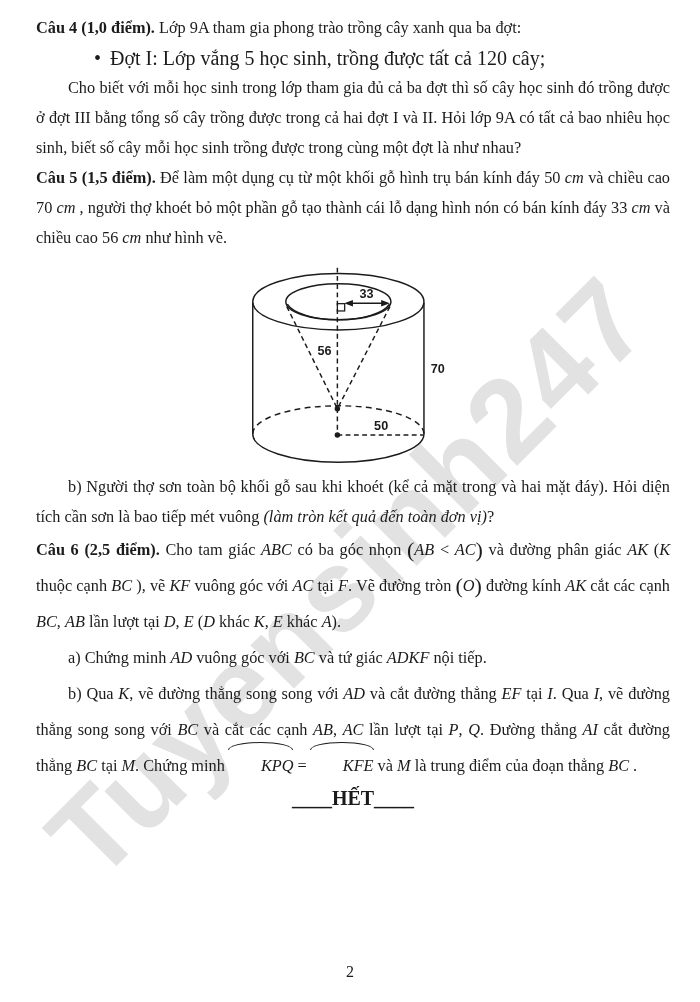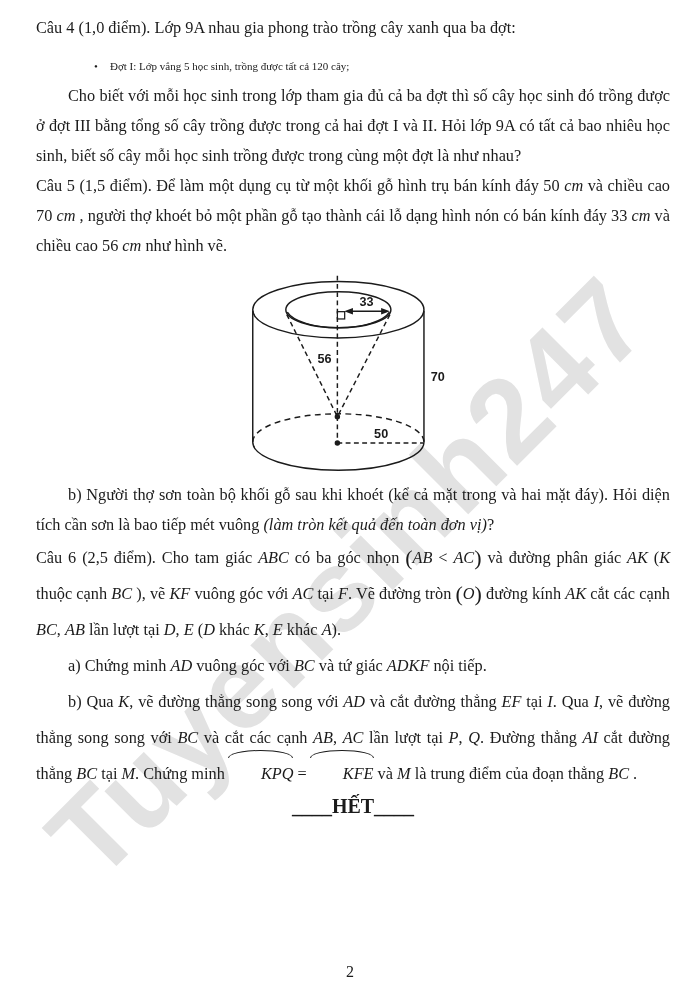--- a/index.html
+++ b/index.html
@@ -7,46 +7,46 @@
         font-family:"Liberation Serif",serif;color:#1b1b1b;}
   .watermark{position:absolute;left:348px;top:578px;
         transform:translate(-50%,-50%) rotate(-45deg);
         font-family:"Liberation Sans",sans-serif;font-weight:bold;font-size:116px;
         letter-spacing:2px;color:#e2e2e2;white-space:nowrap;z-index:0;}
   .content{position:absolute;left:36px;right:30px;top:13px;z-index:1;}
   p{margin:0;}
   .para{font-size:16.3px;line-height:30px;text-align:justify;}
   .indent{text-indent:32px;font-family:Liberation Serif, serif;}
   .bullets{margin:0 0 0 58px;padding:0;list-style:none;}
-  .bullets li{font-size:11px;line-height:30px;margin-top:8px;}
+  .bullets li{font-size:20px;line-height:30px;}
   .dot{display:inline-block;width:16px;}
   .c6{line-height:36px;}
   .it{font-style:italic;}
-  .bd{font-weight:normal;}
+  .bd{font-weight:bold;}
   .bigp{font-size:22px;vertical-align:-2px;line-height:0;}
   .hat{position:relative;display:inline-block;font-style:italic;}
   .hat::before{content:"";position:absolute;left:-1px;right:0;top:-6px;height:7px;
         border:solid #1b1b1b;border-width:1.5px 1.5px 0 1.5px;
         border-radius:50% 50% 0 0 / 100% 100% 0 0;}
   .figure{width:240px;margin:3px auto 2px;}
   .figure svg{display:block;}
   .fig-label{font-family:"Liberation Sans",sans-serif;font-weight:bold;font-size:13px;fill:#1b1b1b;}
   .het{font-weight:bold;text-align:center;font-size:20px;line-height:28px;}
   .pagenum{position:absolute;left:0;right:0;top:963px;text-align:center;font-size:16px;z-index:1;}
 </style>
 </head>
 <body>
 
 <div class="page">
 
   <div class="watermark">Tuyensinh247</div>
 
   <div class="content">
 
-    <p class="para"><span class="bd">Câu 4 (1,0 điểm).</span><span> Lớp 9A nhau gia phong trào trồng cây xanh qua ba đợt:</span></p>
+    <p class="para"><span class="bd">Câu 4 (1,0 điểm).</span><span> Lớp 9A tham gia phong trào trồng cây xanh qua ba đợt:</span></p>
 
     <ul class="bullets">
       <li><span class="dot">•</span><span>Đợt I: Lớp vắng 5 học sinh, trồng được tất cả 120 cây;</span></li>
     </ul>
 
     <p class="para indent">Cho biết với mỗi học sinh trong lớp tham gia đủ cả ba đợt thì số cây học sinh đó trồng được ở đợt III bằng tổng số cây trồng được trong cả hai đợt I và II. Hỏi lớp 9A có tất cả bao nhiêu học sinh, biết số cây mỗi học sinh trồng được trong cùng một đợt là như nhau?</p>
 
     <p class="para"><span class="bd">Câu 5 (1,5 điểm).</span><span> Để làm một dụng cụ từ một khối gỗ hình trụ bán kính đáy 50 </span><span class="it">cm</span><span> và chiều cao 70 </span><span class="it">cm</span><span> , người thợ khoét bỏ một phần gỗ tạo thành cái lỗ dạng hình nón có bán kính đáy 33 </span><span class="it">cm</span><span> và chiều cao 56 </span><span class="it">cm</span><span> như hình vẽ.</span></p>
 
     <div class="figure">

